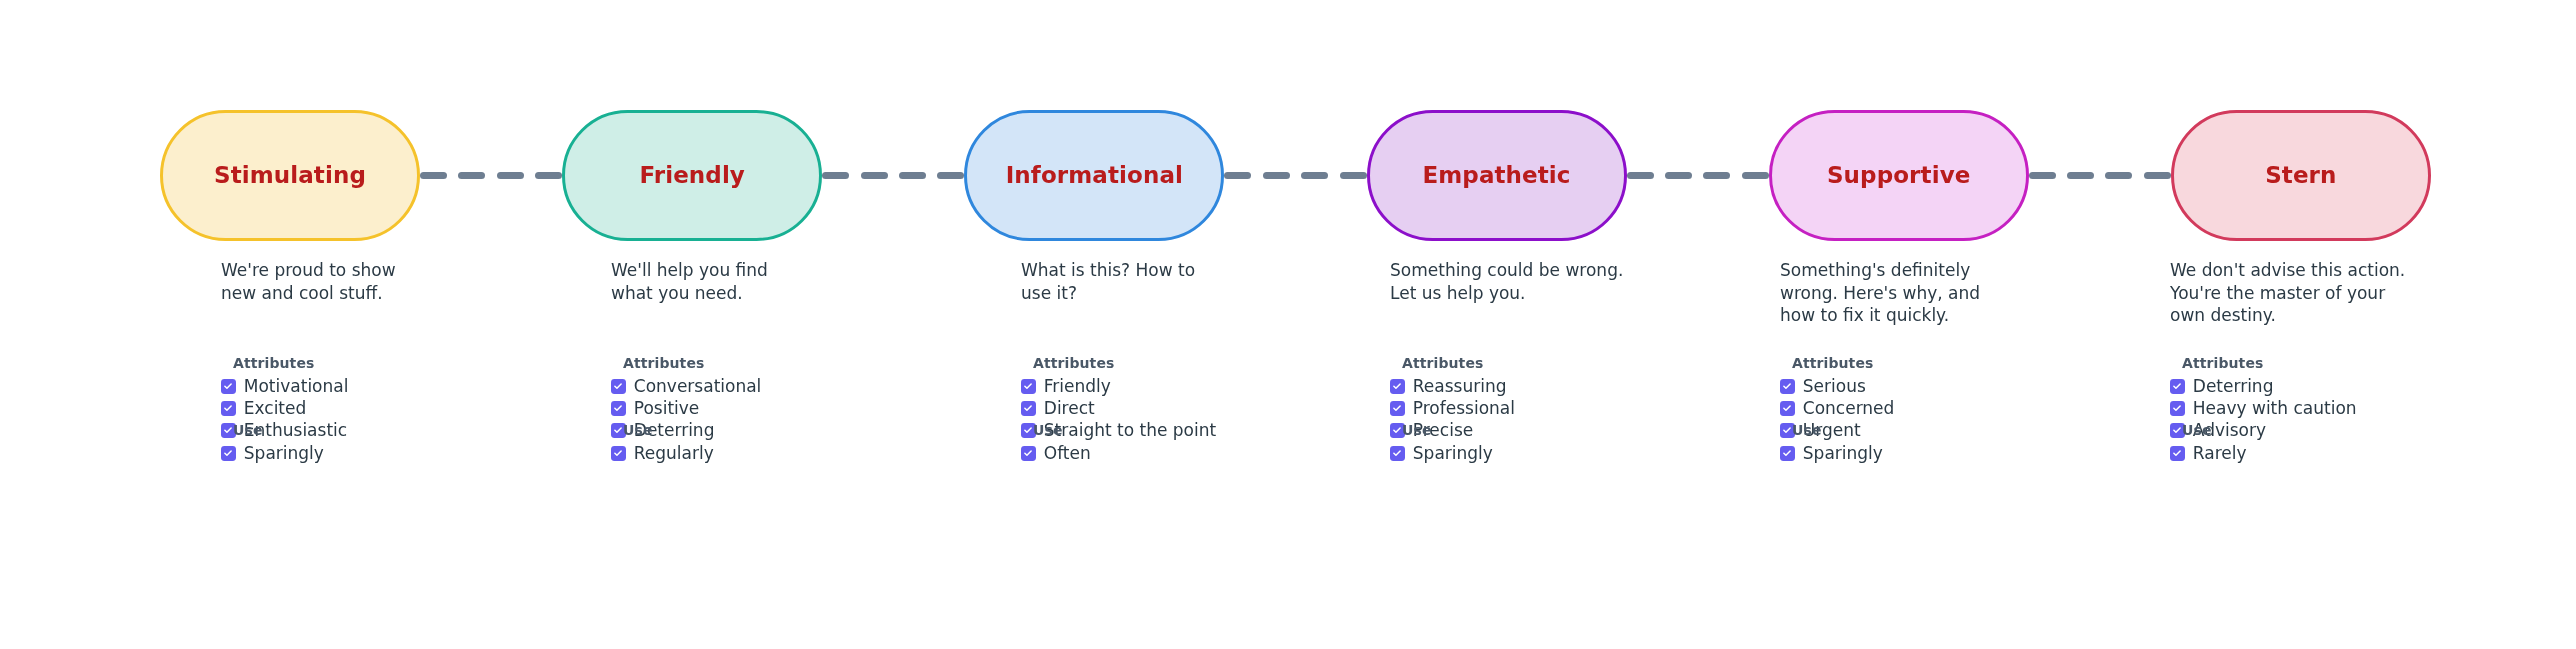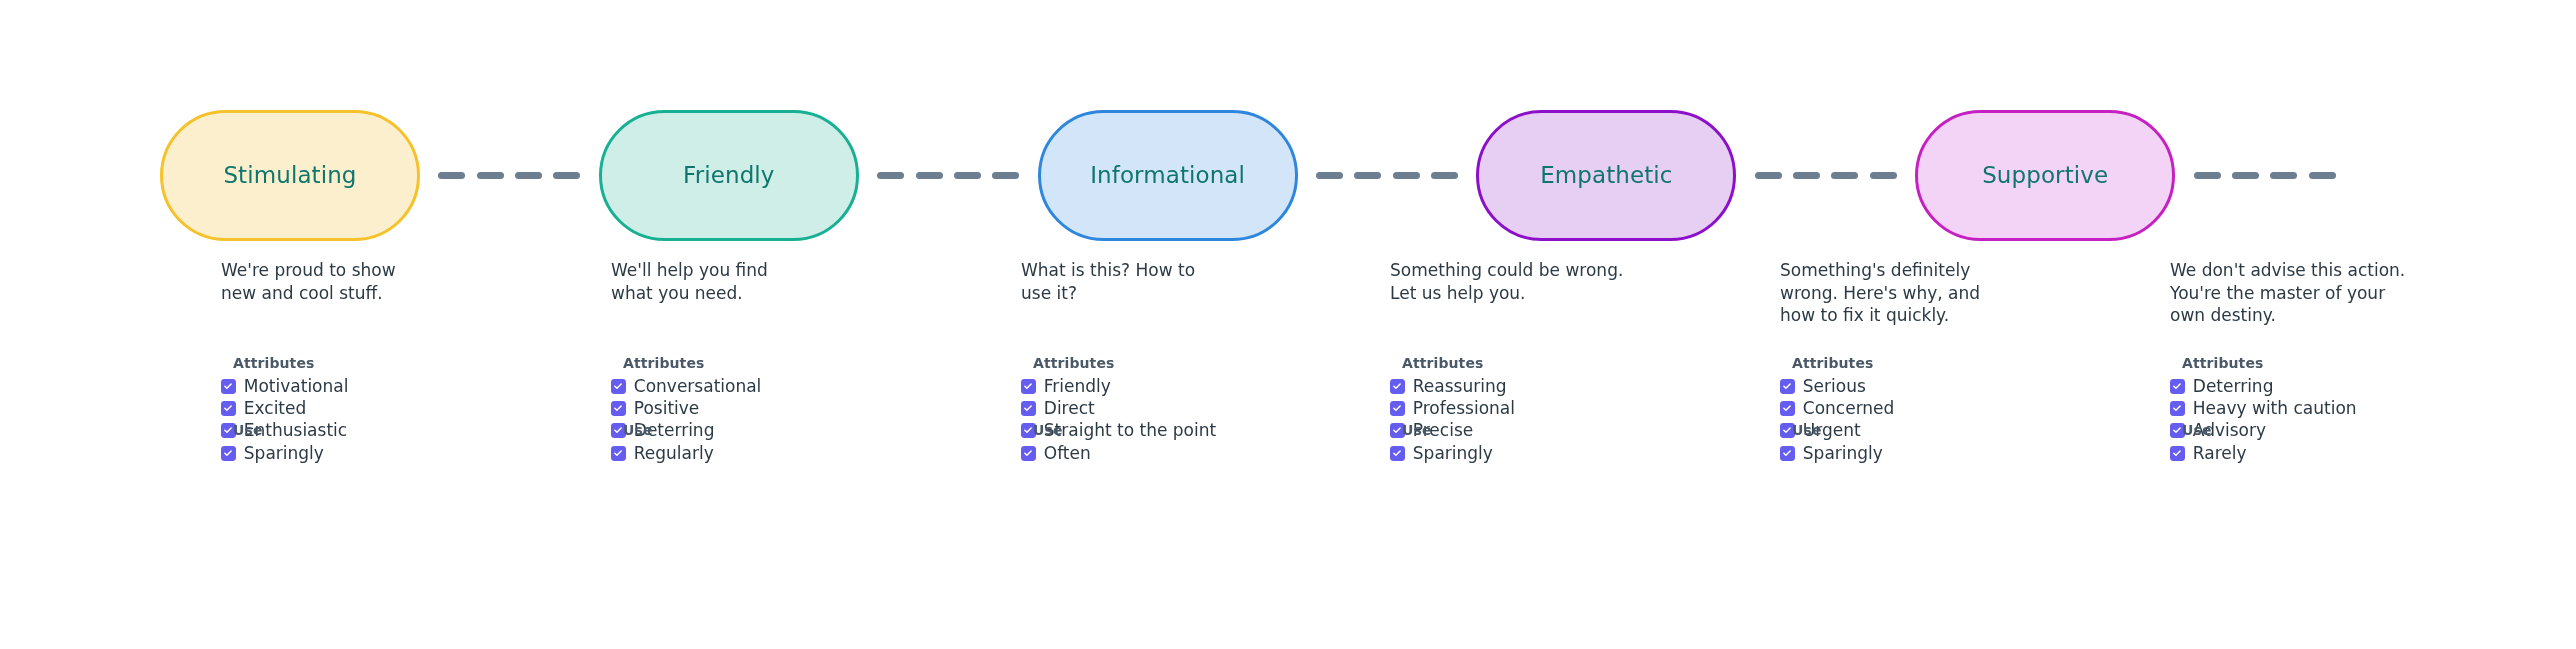--- a/index.html
+++ b/index.html
@@ -41,22 +41,22 @@
     box-sizing: border-box;
     border-radius: 67px;
     border: 3.4px solid #cccccc;
     background: #eeeeee;
     display: flex;
     align-items: center;
     justify-content: center;
   }
   .pill-label {
     font-size: 23px;
-    font-weight: 400;
-    color: #0f766e;
+    font-weight: 700;
+    color: #b91c1c;
     letter-spacing: 0.1px;
     line-height: 1;
     white-space: nowrap;
   }
 
   .connector {
     flex: 1 1 auto;
     height: 131px;
     display: flex;
     flex-direction: row;
@@ -183,20 +183,23 @@
       </div>
       <div class="pill" style="background: rgb(244, 212, 246); border-color: rgb(197, 32, 194);">
         <span class="pill-label">Supportive</span>
       </div>
       <div class="connector">
         <span class="dash" style="background: rgb(110, 126, 145);"></span>
         <span class="dash" style="background: rgb(110, 126, 145);"></span>
         <span class="dash" style="background: rgb(110, 126, 145);"></span>
         <span class="dash" style="background: rgb(110, 126, 145);"></span>
       </div>
+      <div class="pill" style="background: rgb(248, 216, 221); border-color: rgb(210, 58, 92);">
+        <span class="pill-label">Stern</span>
+      </div>
     </div>
 
   <div class="columns" id="columns">
       <div class="column" style="left: 0px;">
         <p class="desc">We're proud to show
 new and cool stuff.</p>
         <div class="group group-attributes">
           <div class="group-title" style="color: rgb(74, 88, 103);">Attributes</div>
           <ul class="check-list">
             <li class="check-item">

